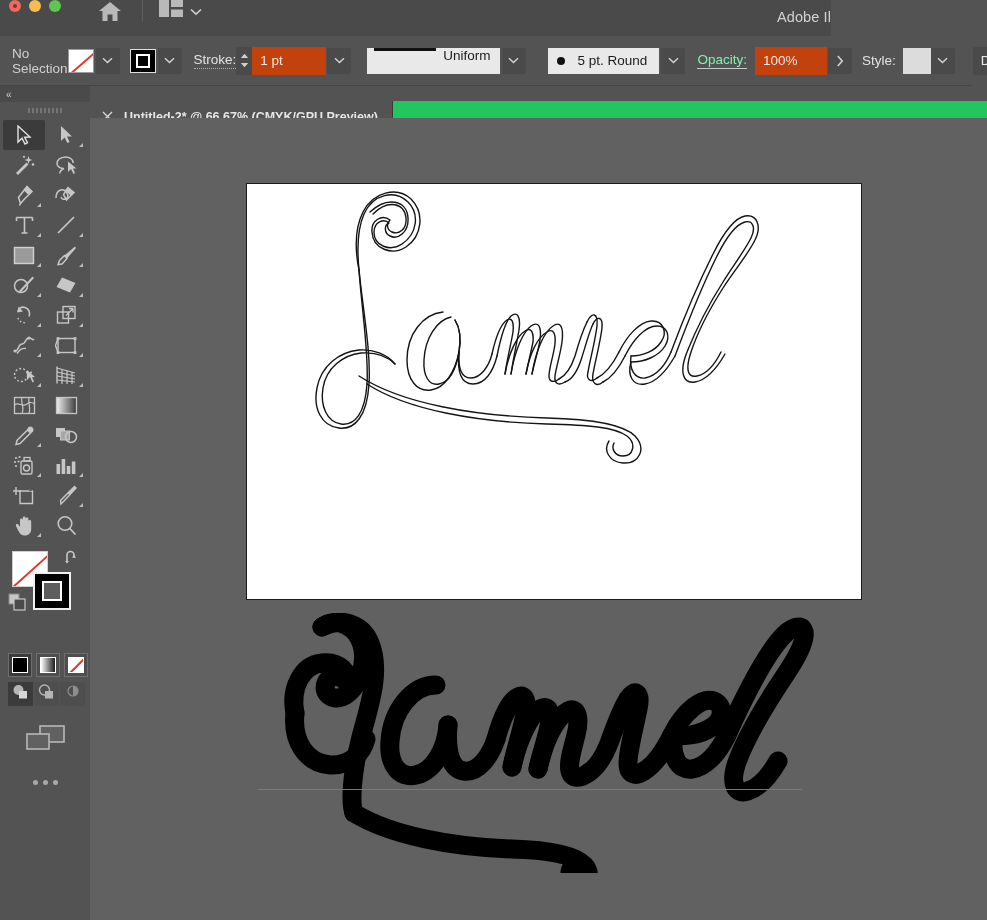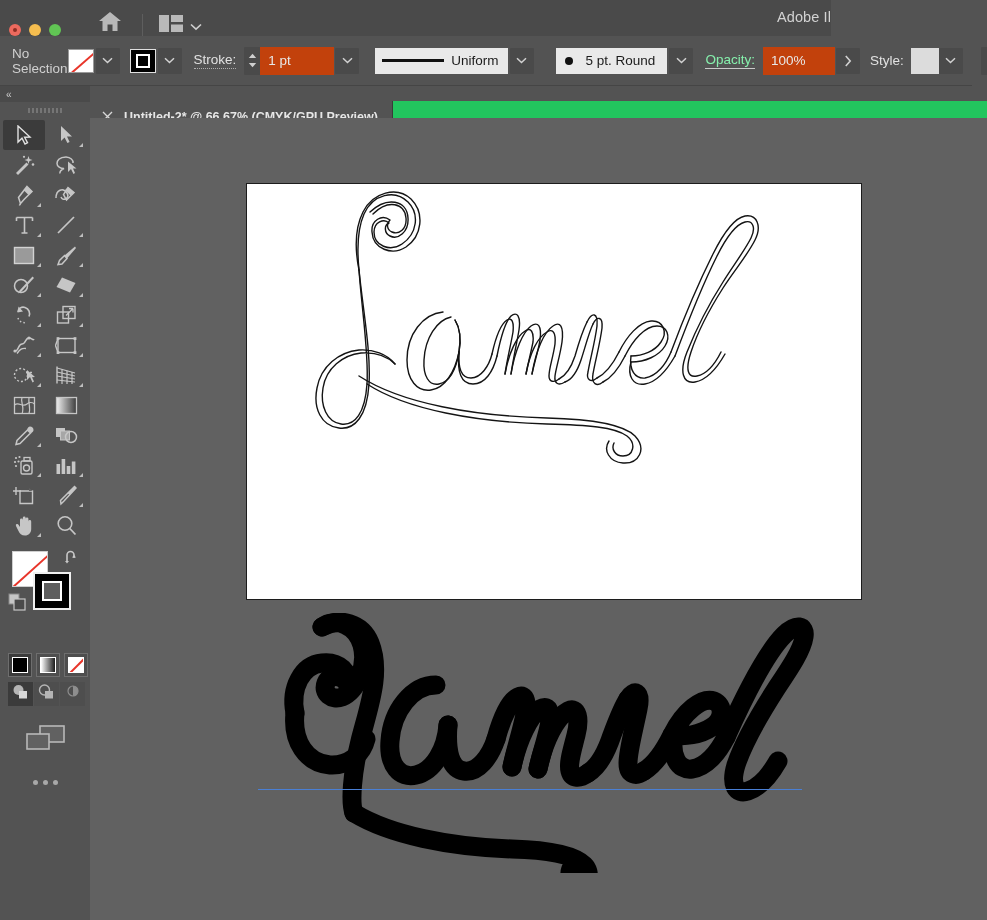--- a/index.html
+++ b/index.html
@@ -9,21 +9,21 @@
     background: #535353;
     font-family: "Liberation Sans", sans-serif;
     -webkit-font-smoothing: antialiased;
   }
   #app { position: relative; width: 987px; height: 920px; }
 
   
   .titlebar {
     position: absolute; left: 0; top: 0; width: 831px; height: 36px;
     background: #4a4a4a;
-    display: flex; align-items: flex-end;
+    display: flex; align-items: flex-start;
   }
   .traffic { display: flex; align-items: center; gap: 8px; padding-left: 9px; }
   .tl { width: 12px; height: 12px; border-radius: 50%; position: relative; }
   .tl-red    { background: #ed6a5e; }
   .tl-yellow { background: #f5bd4f; }
   .tl-green  { background: #61c554; }
   .tl-red::after {
     content: ""; position: absolute; left: 4px; top: 4px;
     width: 4px; height: 4px; border-radius: 50%; background: #8d2e24;
   }
@@ -75,21 +75,21 @@
     content: ""; position: absolute; left: 50%; top: 50%;
     width: 10px; height: 10px; transform: translate(-50%,-50%);
     border: 2px solid #fff; background: #000;
   }
   .chev-btn {
     width: 24px; height: 26px; background: #4a4a4a;
     display: flex; align-items: center; justify-content: center;
     margin-left: 2px; border-radius: 1px;
   }
   .lbl-stroke {
-    font-size: 13.5px; color: #e2e2e2; margin-left: 12px; margin-right: 8px;
+    font-size: 13.5px; color: #e2e2e2; margin-left: 12px; 
     border-bottom: 1px dotted #b0b0b0; padding-bottom: 1px;
   }
   .lbl-plain {
     font-size: 13.5px; color: #e2e2e2; margin-left: 10px; margin-right: 7px;
   }
   .lbl-underline {
     font-size: 13.5px; color: #86efac; margin-left: 12px; margin-right: 8px;
     border-bottom: 1px solid #c9c9c9; padding-bottom: 1px;
   }
   .stepper {
@@ -99,21 +99,21 @@
   }
   .field {
     height: 28px; background: #c2410c; color: #e8e8e8;
     font-size: 13.5px; display: flex; align-items: center;
     padding: 0 8px; border-radius: 0;
   }
   .field-wide { width: 74px; }
   .field-opacity { width: 72px; }
   .profile-field {
     height: 26px; background: #e9e9e9; color: #1b1b1b;
-    font-size: 13.5px; display: flex; align-items: center;
+    font-size: 13.5px; display: flex; align-items: flex-start;
     gap: 7px; padding: 0 9px 0 7px; white-space: nowrap;
   }
   .profile-line { width: 62px; height: 3.5px; background: #111; }
   .brush-field {
     height: 26px; background: #e9e9e9; color: #1b1b1b;
     font-size: 13.5px; display: flex; align-items: center;
     gap: 13px; padding: 0 12px 0 9px; white-space: nowrap;
   }
   .brush-dot { width: 8px; height: 8px; border-radius: 50%; background: #111; }
   .style-swatch {

